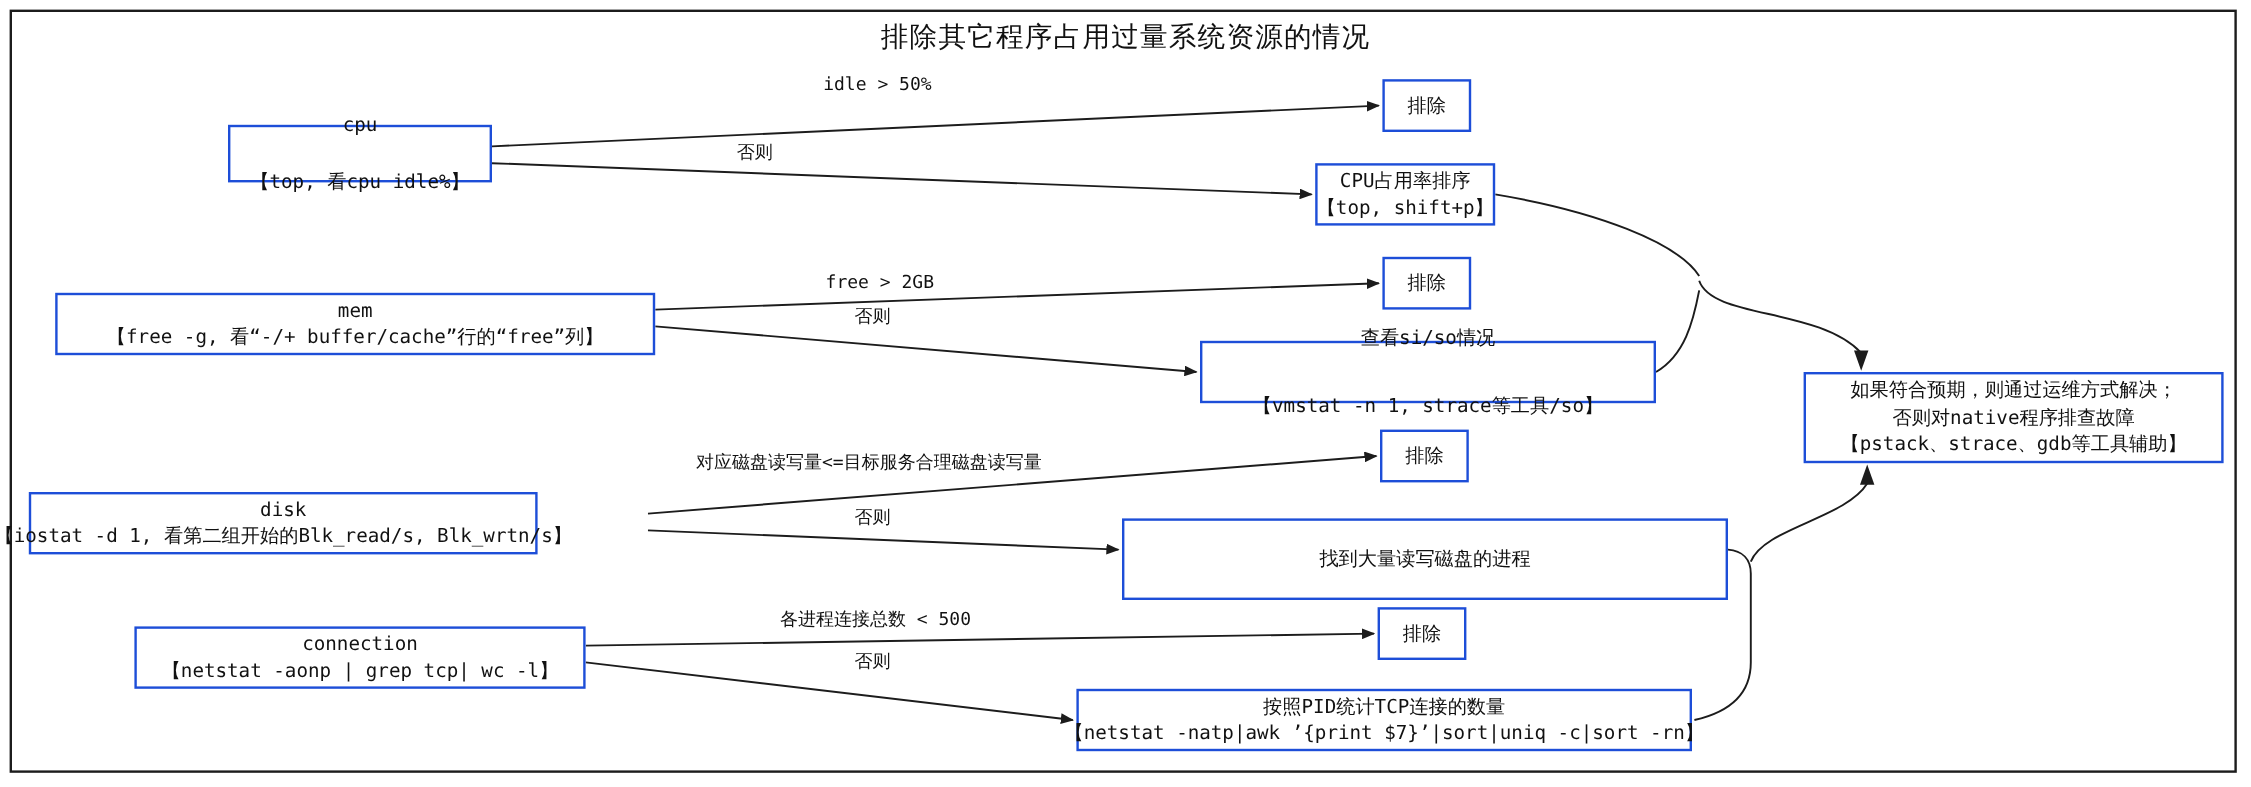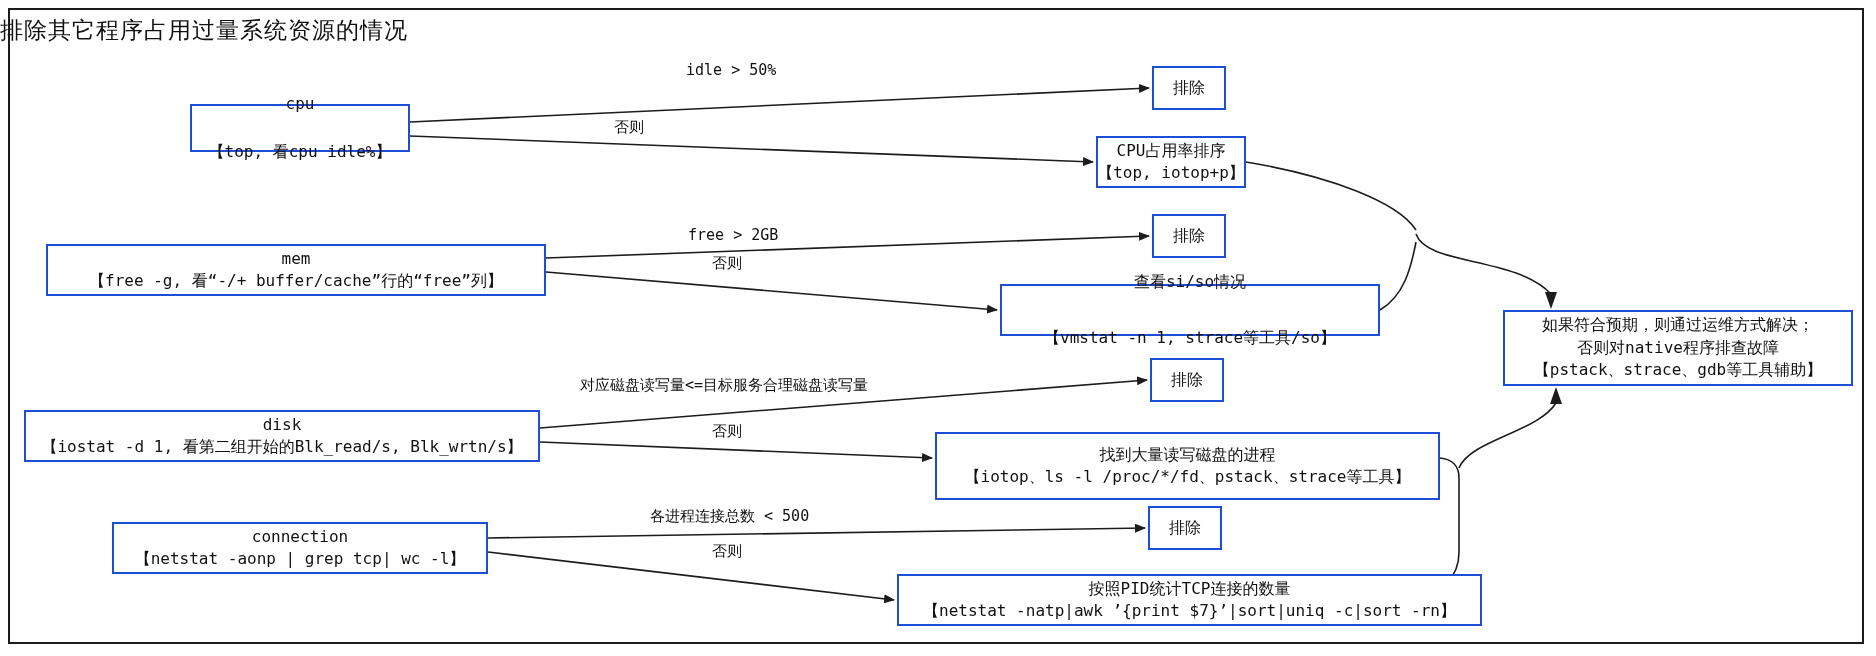--- a/index.html
+++ b/index.html
@@ -2,42 +2,42 @@
 <html><head>
 <meta charset="utf-8">
 <style>
   html,body{margin:0;padding:0;background:#fff;}
   .canvas{
     position:relative;width:1876px;height:656px;background:#ffffff;
     font-family:"DejaVu Sans Mono","DejaVu Sans",monospace;color:#111;
     overflow:hidden;
   }
   .frame{position:absolute;left:8px;top:8px;width:1856px;height:636px;border:2px solid #1c1c1c;box-sizing:border-box;}
-  .title{position:absolute;left:0;top:15px;width:100%;font-size:23px;letter-spacing:1px;}
+  .title{position:absolute;left:0;top:15px;width:100%;text-align:center;font-size:23px;letter-spacing:1px;}
   .node{
     position:absolute;border:2px solid #1d4ed8;background:#fff;box-sizing:border-box;
     display:flex;flex-direction:column;align-items:center;justify-content:center;
     font-size:16px;line-height:1.4;text-align:center;white-space:nowrap;z-index:2;
   }
   .lbl{position:absolute;font-size:15px;white-space:nowrap;z-index:2;background:transparent;}
   svg.wires{position:absolute;left:0;top:0;z-index:1;}
 
   
   #n-cpu{left:190px;top:104px;width:220px;height:48px;gap:25px;}
   #n-cpu-exclude{left:1152px;top:66px;width:74px;height:44px;}
   #n-cpu-sort{left:1096px;top:136px;width:150px;height:52px;}
   #n-mem{left:46px;top:244px;width:500px;height:52px;}
   #n-mem-exclude{left:1152px;top:214px;width:74px;height:44px;}
   #n-siso{left:1000px;top:284px;width:380px;height:52px;gap:34px;}
-  #n-disk{left:24px;top:410px;width:516px;height:52px;}
+  #n-disk{left:24px;top:410px;width:424px;height:52px;}
   #n-disk-exclude{left:1150px;top:358px;width:74px;height:44px;}
   #n-disk-proc{left:935px;top:432px;width:505px;height:68px;}
   #n-conn{left:112px;top:522px;width:376px;height:52px;}
   #n-conn-exclude{left:1148px;top:506px;width:74px;height:44px;}
-  #n-pid-stat{left:897px;top:574px;width:585px;height:52px;}
+  #n-pid-stat{left:897px;top:574px;width:513px;height:52px;}
   #n-final{left:1503px;top:310px;width:350px;height:76px;}
 
   
   #l-cpu-yes{left:686px;top:61px;}
   #l-cpu-no{left:614px;top:118px;}
   #l-mem-yes{left:688px;top:226px;text-align:center;}
   #l-mem-no{left:712px;top:254px;}
   #l-disk-yes{left:580px;top:376px;}
   #l-disk-no{left:712px;top:422px;}
   #l-conn-yes{left:650px;top:507px;}
@@ -89,21 +89,21 @@
     <span>cpu</span>
     <span>【top, 看cpu idle%】</span>
   </div>
   <div class="lbl" id="l-cpu-yes">idle &gt; 50%</div>
   <div class="lbl" id="l-cpu-no">否则</div>
   <div class="node" id="n-cpu-exclude">
     <span>排除</span>
   </div>
   <div class="node" id="n-cpu-sort">
     <span>CPU占用率排序</span>
-    <span>【top, iotop+p】</span>
+    <span>【top, shift+p】</span>
   </div>
 
   <div class="node" id="n-mem">
     <span>mem</span>
     <span>【free -g, 看“-/+ buffer/cache”行的“free”列】</span>
   </div>
   <div class="lbl" id="l-mem-yes">free &gt; 2GB</div>
   <div class="lbl" id="l-mem-no">否则</div>
   <div class="node" id="n-mem-exclude">
     <span>排除</span>
@@ -117,21 +117,20 @@
     <span>disk</span>
     <span>【iostat -d 1, 看第二组开始的Blk_read/s, Blk_wrtn/s】</span>
   </div>
   <div class="lbl" id="l-disk-yes">对应磁盘读写量&lt;=目标服务合理磁盘读写量</div>
   <div class="lbl" id="l-disk-no">否则</div>
   <div class="node" id="n-disk-exclude">
     <span>排除</span>
   </div>
   <div class="node" id="n-disk-proc">
     <span>找到大量读写磁盘的进程</span>
-    <span>【iotop、ls -l /proc/*/fd、pstack、strace等工具】</span>
   </div>
 
   <div class="node" id="n-conn">
     <span>connection</span>
     <span>【netstat -aonp | grep tcp| wc -l】</span>
   </div>
   <div class="lbl" id="l-conn-yes">各进程连接总数 &lt; 500</div>
   <div class="lbl" id="l-conn-no">否则</div>
   <div class="node" id="n-conn-exclude">
     <span>排除</span>

